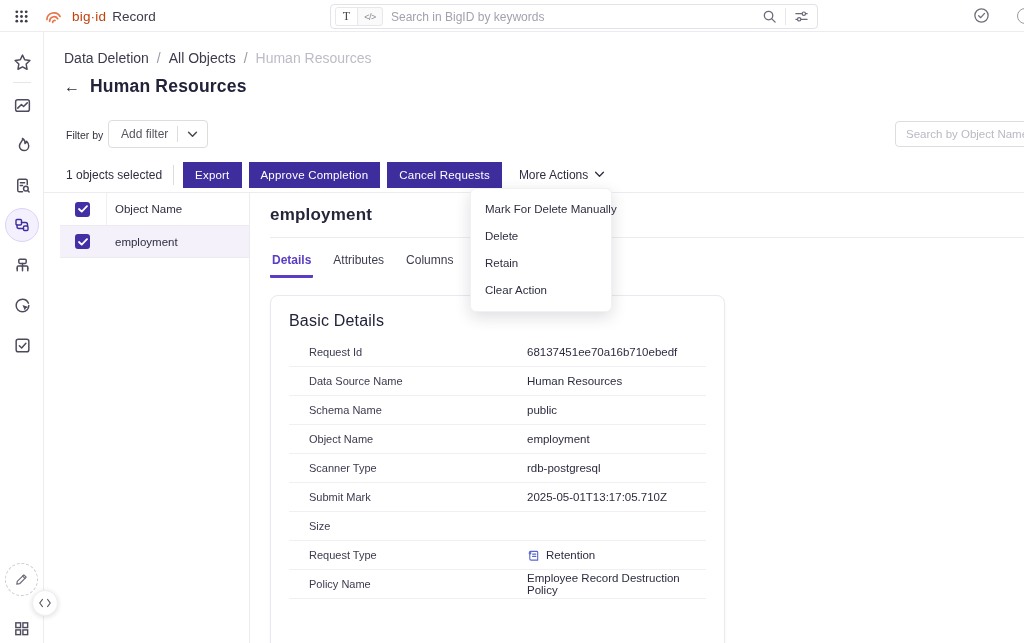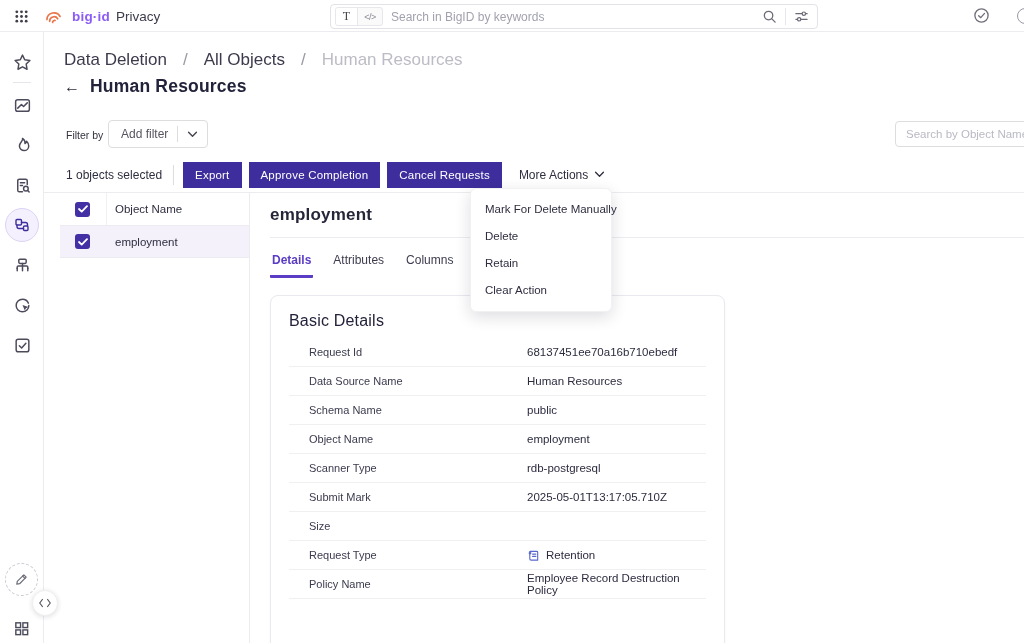--- a/index.html
+++ b/index.html
@@ -6,21 +6,21 @@
   html,body { width:1024px; height:643px; }
   body { font-family:"Liberation Sans", sans-serif; background:#fff; color:#2e2e40; }
   .app { position:relative; width:1024px; height:643px; overflow:hidden; background:#fff; }
 
   
   .topbar { position:absolute; top:0; left:0; right:0; height:32px; background:#fff;
             border-bottom:1px solid #ececf0; z-index:30; }
   .tb-left { position:absolute; left:14px; top:0; height:32px; display:flex; align-items:center; gap:8px; }
   .waffle { color:#3f3f4a; display:flex; cursor:pointer; }
   .logo-mark { color:var(--logo-orange); display:flex; margin-left:6px; }
-  .brand-bold { font-weight:bold; font-size:13.5px; color:#8b5cf6; letter-spacing:.2px; }
+  .brand-bold { font-weight:normal; font-size:13.5px; color:#c2410c; letter-spacing:.2px; }
   .brand-reg { font-size:13.5px; color:#3c3c4c; margin-left:-2px; }
   .searchbar { position:absolute; left:330px; top:4px; width:488px; height:25px;
                border:1px solid #e2e2e8; border-radius:4px; background:#fff;
                display:flex; align-items:center; padding:0 8px 0 4px; }
   .seg { display:flex; align-items:center; border:1px solid #e7e7ec; border-radius:3px;
          background:#fafafb; height:19px; overflow:hidden; }
   .seg-t { width:22px; height:19px; display:flex; align-items:center; justify-content:center;
            background:#fff; border-right:1px solid #e7e7ec; font-family:"Liberation Serif", serif;
            font-size:12px; color:#44444f; cursor:pointer; }
   .seg-c { width:24px; height:19px; display:flex; align-items:center; justify-content:center;
@@ -48,22 +48,22 @@
                  border:1.5px dashed #c9c9d2; display:flex; align-items:center; justify-content:center;
                  color:#6f6f7b; cursor:pointer; }
   .rail-grid { position:absolute; left:13px; top:588px; color:#4b4b5c; cursor:pointer; }
   .collapse-handle { position:absolute; left:32px; top:590px; width:26px; height:26px; border-radius:50%;
                      background:#fff; border:1px solid #efeff2; box-shadow:0 1px 5px rgba(30,30,60,.14);
                      z-index:25; display:flex; align-items:center; justify-content:center; gap:3px;
                      color:#55555f; cursor:pointer; }
 
   
   .content { position:absolute; left:44px; top:32px; right:0; bottom:0; background:#fff; }
-  .breadcrumb { position:absolute; left:20px; top:18px; display:flex; gap:16px;
-                font-size:17px; color:#3b3b4d; align-items:center; }
+  .breadcrumb { position:absolute; left:20px; top:18px; display:flex; gap:8px;
+                font-size:14px; color:#3b3b4d; align-items:center; }
   .breadcrumb .sep { color:#9a9aa5; }
   .breadcrumb .crumb { cursor:pointer; }
   .breadcrumb .crumb.current { color:#bcbcc6; cursor:default; }
   .title-row { position:absolute; left:20px; top:44px; display:flex; align-items:center; gap:10px; }
   .back-arrow { font-size:16px; color:#2a2a3c; cursor:pointer; line-height:1; }
   .page-title { font-size:17.5px; font-weight:bold; color:#22223a; letter-spacing:.2px; }
 
   .filter-label { position:absolute; left:22px; top:97px; font-size:10.5px; color:#333340; }
   .add-filter-btn { position:absolute; left:64px; top:88px; height:28px; background:#fff;
                     border:1px solid #ddd; border-radius:4px; display:flex; align-items:center;
@@ -148,21 +148,21 @@
         </svg>
       </span>
       <span class="logo-mark">
         <svg width="21" height="21" viewBox="0 0 24 24" fill="none" stroke="currentColor" stroke-width="1.9" stroke-linecap="round">
           <path d="M4.5 15.5 A 8 8 0 0 1 19.5 12"></path>
           <path d="M7.6 17.5 A 5 5 0 0 1 16.8 14.6"></path>
           <path d="M11 18.8 A 2.2 2.2 0 0 1 13.8 16.6"></path>
         </svg>
       </span>
       <span class="brand-bold">big·id</span>
-      <span class="brand-reg">Privacy</span>
+      <span class="brand-reg">Record</span>
     </div>
 
     <div class="searchbar">
       <div class="seg">
         <span class="seg-t">T</span>
         <span class="seg-c">&lt;/&gt;</span>
       </div>
       <input type="text" placeholder="Search in BigID by keywords" style="">
       <span class="sb-ico">
         <svg width="15" height="15" viewBox="0 0 16 16" fill="none" stroke="currentColor" stroke-width="1.4" stroke-linecap="round">

